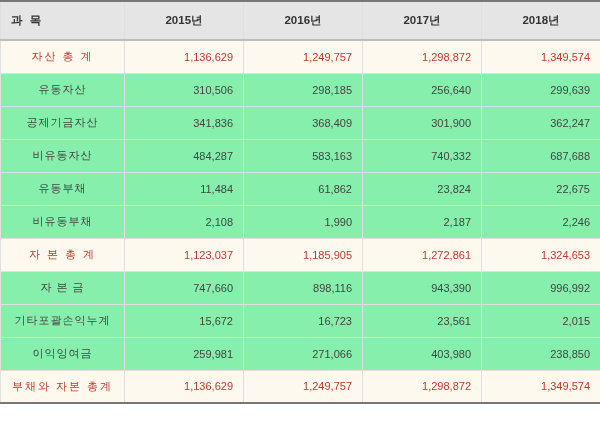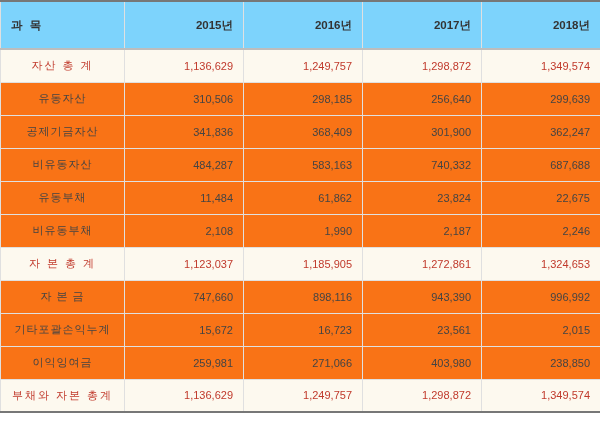--- a/index.html
+++ b/index.html
@@ -31,45 +31,45 @@
   table.fin-table td {
     border: 1px solid #e0e0e0;
     font-size: 11px;
     padding: 0 10px;
     height: 33px;
     box-sizing: border-box;
     white-space: nowrap;
     overflow: hidden;
   }
   table.fin-table thead th {
-    background: #7dd3fc;
+    background: #e5e5e5;
     font-weight: bold;
     color: #333333;
     border-bottom: 2px solid #bdbdbd;
     border-top: 2px solid #777777;
-    height: 48px;
+    height: 39px;
     font-size: 11.5px;
     margin-top: 36px;
   }
   thead th.head-label {
     text-align: left;
     letter-spacing: 2px;
   }
   thead th.head-year {
-    text-align: right;
+    text-align: center;
   }
   td.lbl {
     text-align: center;
     letter-spacing: 1px;
   }
   td.num {
     text-align: right;
   }
   tr.row-normal td {
-    background: #f97316;
+    background: #86efac;
     color: #444444;
   }
   tr.row-total td {
     background: #fdf9ef;
     color: #c0392b;
     font-weight: normal;
   }
   tr.row-total td.lbl {
     letter-spacing: 2px;
   }

